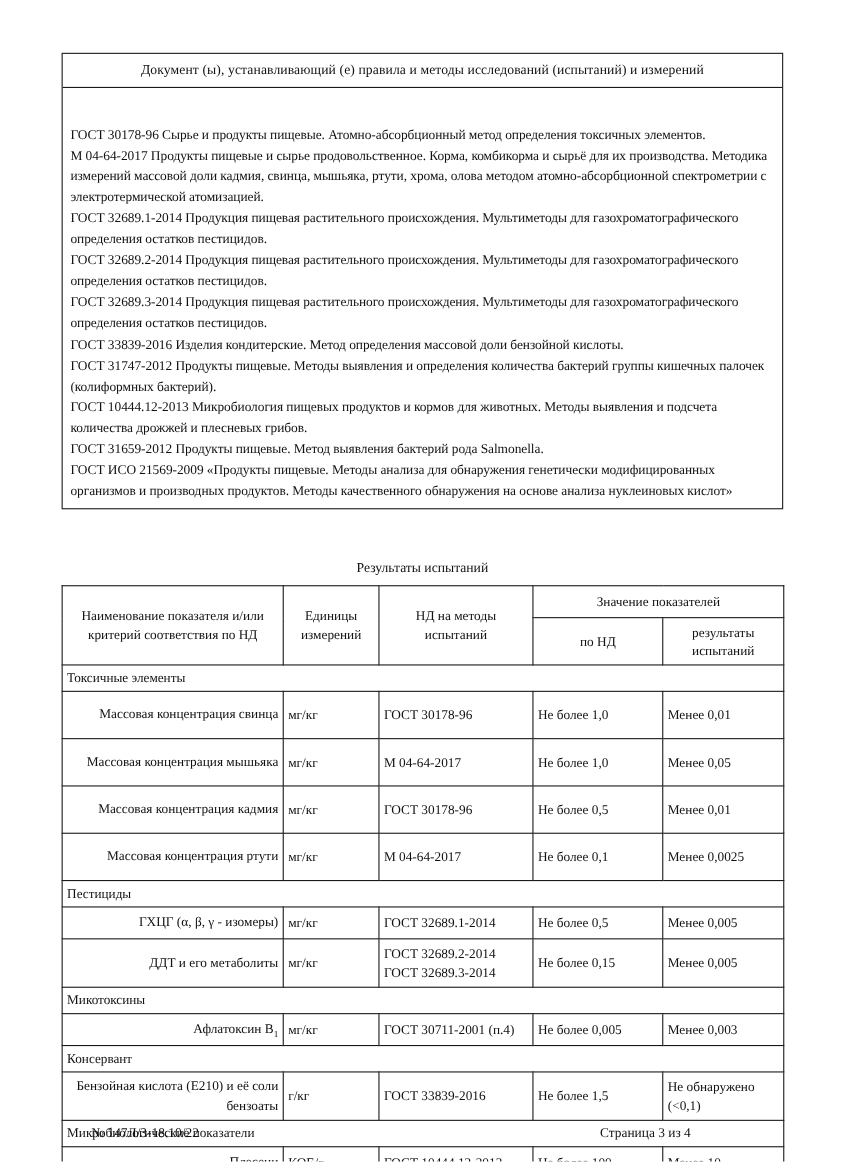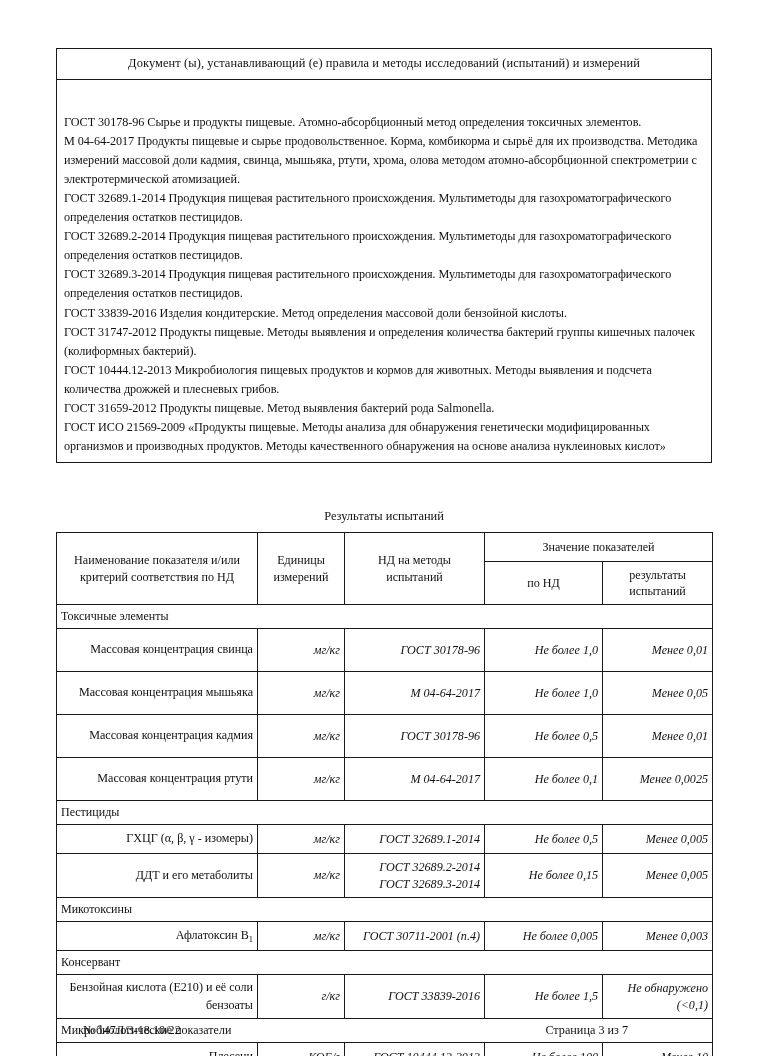--- a/index.html
+++ b/index.html
@@ -100,23 +100,22 @@
     font-size: 12px;
     padding: 2px 4px 3px 4px;
     height: 18px;
   }
   .name-cell {
     text-align: right;
     padding-left: 7px;
     line-height: 17.2px;
   }
   .ctr {
-    text-align: right;
+    text-align: left;
     line-height: 17px;
-    font-style: italic;
   }
   .row-tall { height: 43px; }
   .row-mid  { height: 29px; }
   .row-big  { height: 44px; }
   sub { font-size: 8.4px; vertical-align: sub; line-height: 0; }
 
   
   .footer {
     position: absolute;
     left: 56px;
@@ -260,16 +259,16 @@
         <td class="ctr">ГОСТ 10444.12-2013</td>
         <td class="ctr">Не более 100</td>
         <td class="ctr">Менее 10</td>
       </tr>
 
     </tbody>
   </table>
 
   <div class="footer">
     <div class="doc-no">№ 147Л/З-18.10/22</div>
-    <div class="pg">Страница 3 из 7</div>
+    <div class="pg">Страница 3 из 4</div>
   </div>
 
 </div>
 
 </body></html>

